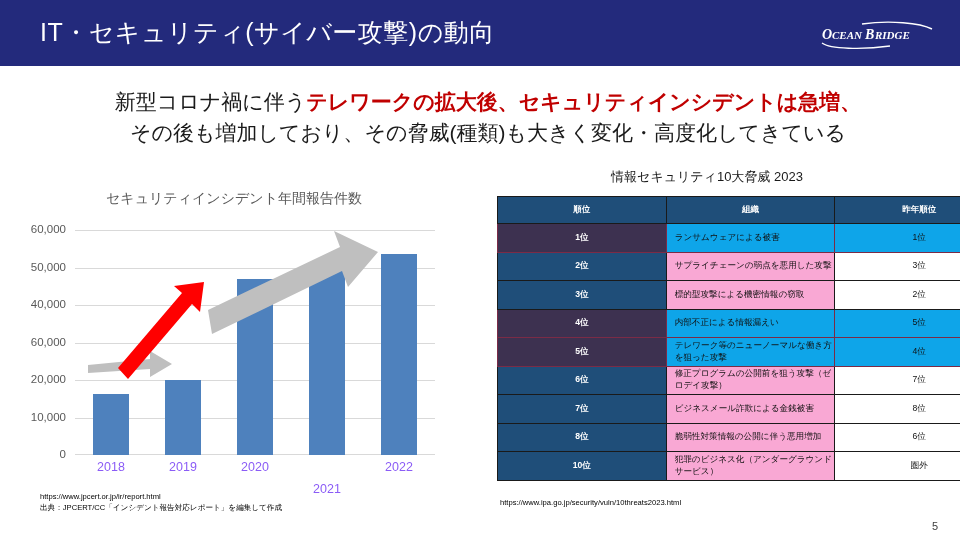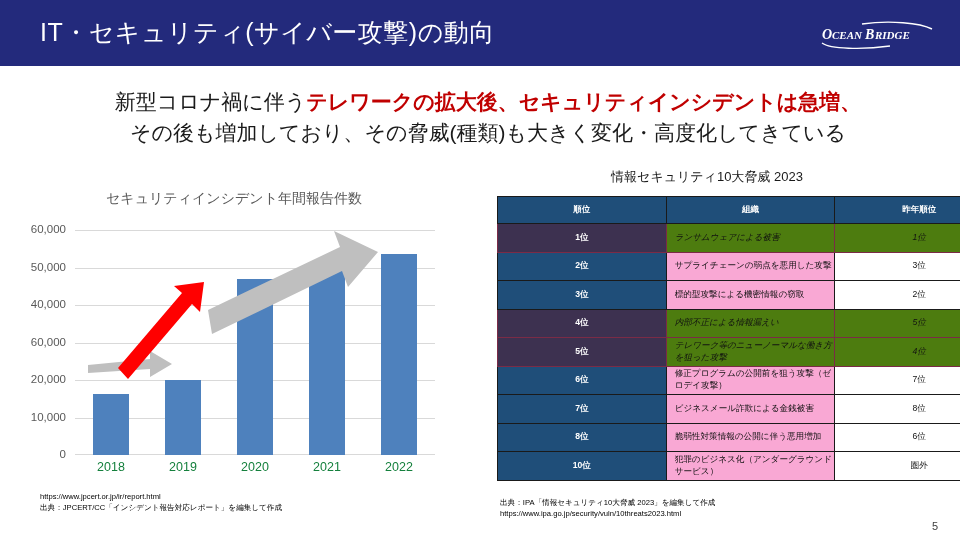--- a/index.html
+++ b/index.html
@@ -49,21 +49,21 @@
   .ytick-holder{position:absolute;left:0;top:0;width:470px;height:300px;pointer-events:none;}
   .ylab{
     position:absolute;left:0;width:66px;text-align:right;
     font-size:11.5px;color:#595959;
   }
   .bar{
     position:absolute;bottom:0;width:36px;background:#4e81bd;
   }
   .xlab{
     position:absolute;top:270px;width:72px;text-align:center;
-    font-size:12.5px;color:#15803d;
+    font-size:12.5px;color:#8b5cf6;
   }
   .arrow-svg{position:absolute;left:0;top:0;width:470px;height:300px;pointer-events:none;}
 
   .src{
     position:absolute;font-size:7.6px;line-height:10.5px;color:#000;
     white-space:nowrap;
   }
   .src-left{left:40px;top:492px;}
   .src-right{left:500px;top:498px;}
 
@@ -84,21 +84,21 @@
   table.threats td{
     height:25.5px;border:1px solid #1a1a1a;font-size:8.6px;
   }
   td.rank{
     background:#1f4e79;color:#fff;font-weight:bold;text-align:center;
     width:60px;
   }
   td.name{padding-left:8px;color:#111;background:#f9a8d4;}
   td.last{text-align:center;color:#111;background:#fff;width:62px;}
   tr.hl td.rank{background:#3d3150;}
-  tr.hl td.name,tr.hl td.last{background:#4d7c0f;font-style:italic;}
+  tr.hl td.name,tr.hl td.last{background:#0ea5e9;}
   tr.hl td{border-color:#7b2b46;}
 
   .page-num{
     position:absolute;right:22px;bottom:8px;font-size:11px;color:#404040;
   }
 </style>
 </head>
 <body>
 
 <div id="slide">
@@ -146,21 +146,21 @@
       <div class="bar" style="left:18px;height:61.5px;"></div>
       <div class="bar" style="left:90px;height:75.4px;"></div>
       <div class="bar" style="left:162px;height:176.3px;"></div>
       <div class="bar" style="left:234px;height:190.5px;"></div>
       <div class="bar" style="left:306px;height:201.4px;"></div>
     </div>
 
     <div class="xlab" style="left:75px;">2018</div>
     <div class="xlab" style="left:147px;">2019</div>
     <div class="xlab" style="left:219px;">2020</div>
-    <div class="xlab" style="left:291px;">2021</div>
+    <div class="xlab" style="left:291px;margin-top:22px;">2021</div>
     <div class="xlab" style="left:363px;">2022</div>
 
     <svg class="arrow-svg" viewBox="0 0 470 300">
 
       <g>
         <polygon points="88,175 150,169 150,161 172,174 150,187 150,179 88,183" fill="#bfbfbf"></polygon>
       </g>
 
       <g>
         <polygon points="118,178 182,103 174,96 204,92 200,122 192,114 128,189" fill="#ff0000"></polygon>
@@ -230,18 +230,17 @@
       </tr>
       <tr>
         <td class="rank">10位</td>
         <td class="name">犯罪のビジネス化（アンダーグラウンドサービス）</td>
         <td class="last">圏外</td>
       </tr>
     </tbody>
   </table>
 
   <div class="src src-right">
-    <div>出典：IPA「情報セキュリティ10大脅威 2023」を編集して作成</div>
     <div>https://www.ipa.go.jp/security/vuln/10threats2023.html</div>
   </div>
 
   <div class="page-num">5</div>
 </div>
 
 </body></html>

